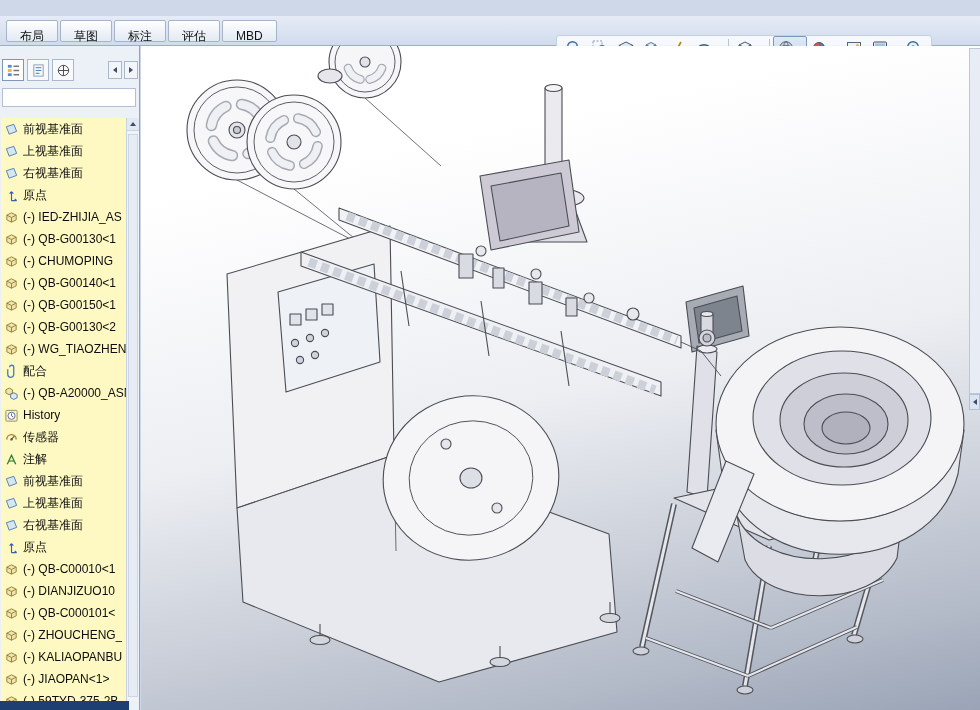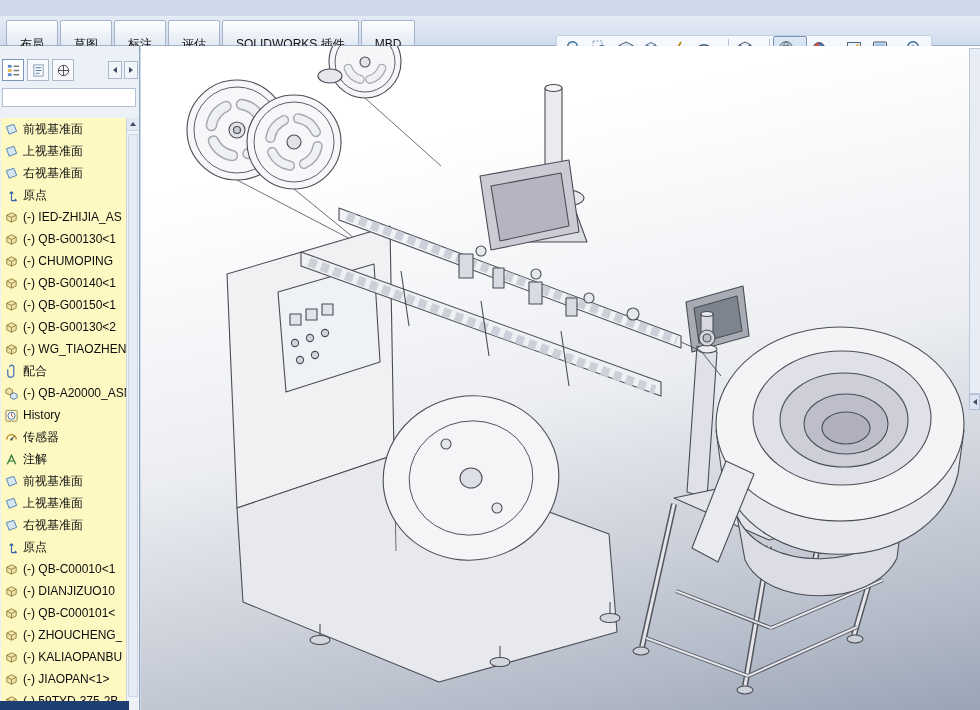--- a/index.html
+++ b/index.html
@@ -14,21 +14,21 @@
              border-left:3.5px solid transparent;border-right:3.5px solid transparent;
              border-top:4px solid #3a3f46}
   .asm-label{position:absolute;left:300px;top:1px;font-size:11.5px;color:#1c1c1c}
   .view-btn{position:absolute;left:791px;top:0;width:32px;height:16px;background:#3e615d;
             color:#fff;font-size:11px;text-align:center;line-height:16px}
 
   
   .tabrow{position:absolute;left:0;top:16px;width:100%;height:30px;
           background:linear-gradient(#e6ecf6,#d0dbec);border-bottom:1px solid #9cadc6}
   .cmdtabs{position:absolute;left:6px;top:4px;display:flex;gap:2px}
-  .cmdtab{height:22px;line-height:22px;padding:12px 13px;font-size:12px;color:#111;
+  .cmdtab{height:22px;line-height:22px;padding:4px 13px;font-size:12px;color:#111;
           background:linear-gradient(#fefefe,#e2eaf4);border:1px solid #a6b4ca;border-radius:2px}
 
   
   .headsup{position:absolute;left:556px;top:19px;height:26px;display:flex;align-items:center;
            padding:0 4px;background:rgba(247,250,253,.92);border:1px solid #c4d0e0;border-radius:3px}
   .hubtn{display:flex;align-items:center;height:24px;padding:0 3px;border:1px solid transparent;border-radius:2px}
   .hubtn.pressed{border-color:#7d97ba;background:linear-gradient(#dfe9f6,#c9d9ee)}
   .huicon{display:flex;width:18px;height:18px}
   .ddarrow{width:0;height:0;border-left:3px solid transparent;border-right:3px solid transparent;
            border-top:3.5px solid #222;margin-left:2px}
@@ -72,21 +72,20 @@
 
 <div class="app">
 
 
   <div class="tabrow">
     <div class="cmdtabs">
         <div class="cmdtab">布局</div>
         <div class="cmdtab">草图</div>
         <div class="cmdtab">标注</div>
         <div class="cmdtab">评估</div>
-        <div class="cmdtab">SOLIDWORKS 插件</div>
         <div class="cmdtab">MBD</div>
       </div>
     <div class="headsup">
         <div class="hubtn">
           <span class="huicon">
             <svg viewBox="0 0 18 18" width="18" height="18">
               <circle cx="7.5" cy="7.5" r="4.8" fill="#eaf2fb" stroke="#3b6b9b" stroke-width="1.4"></circle>
               <line x1="11" y1="11" x2="15.5" y2="15.5" stroke="#3b6b9b" stroke-width="2"></line>
             </svg>
           </span>

